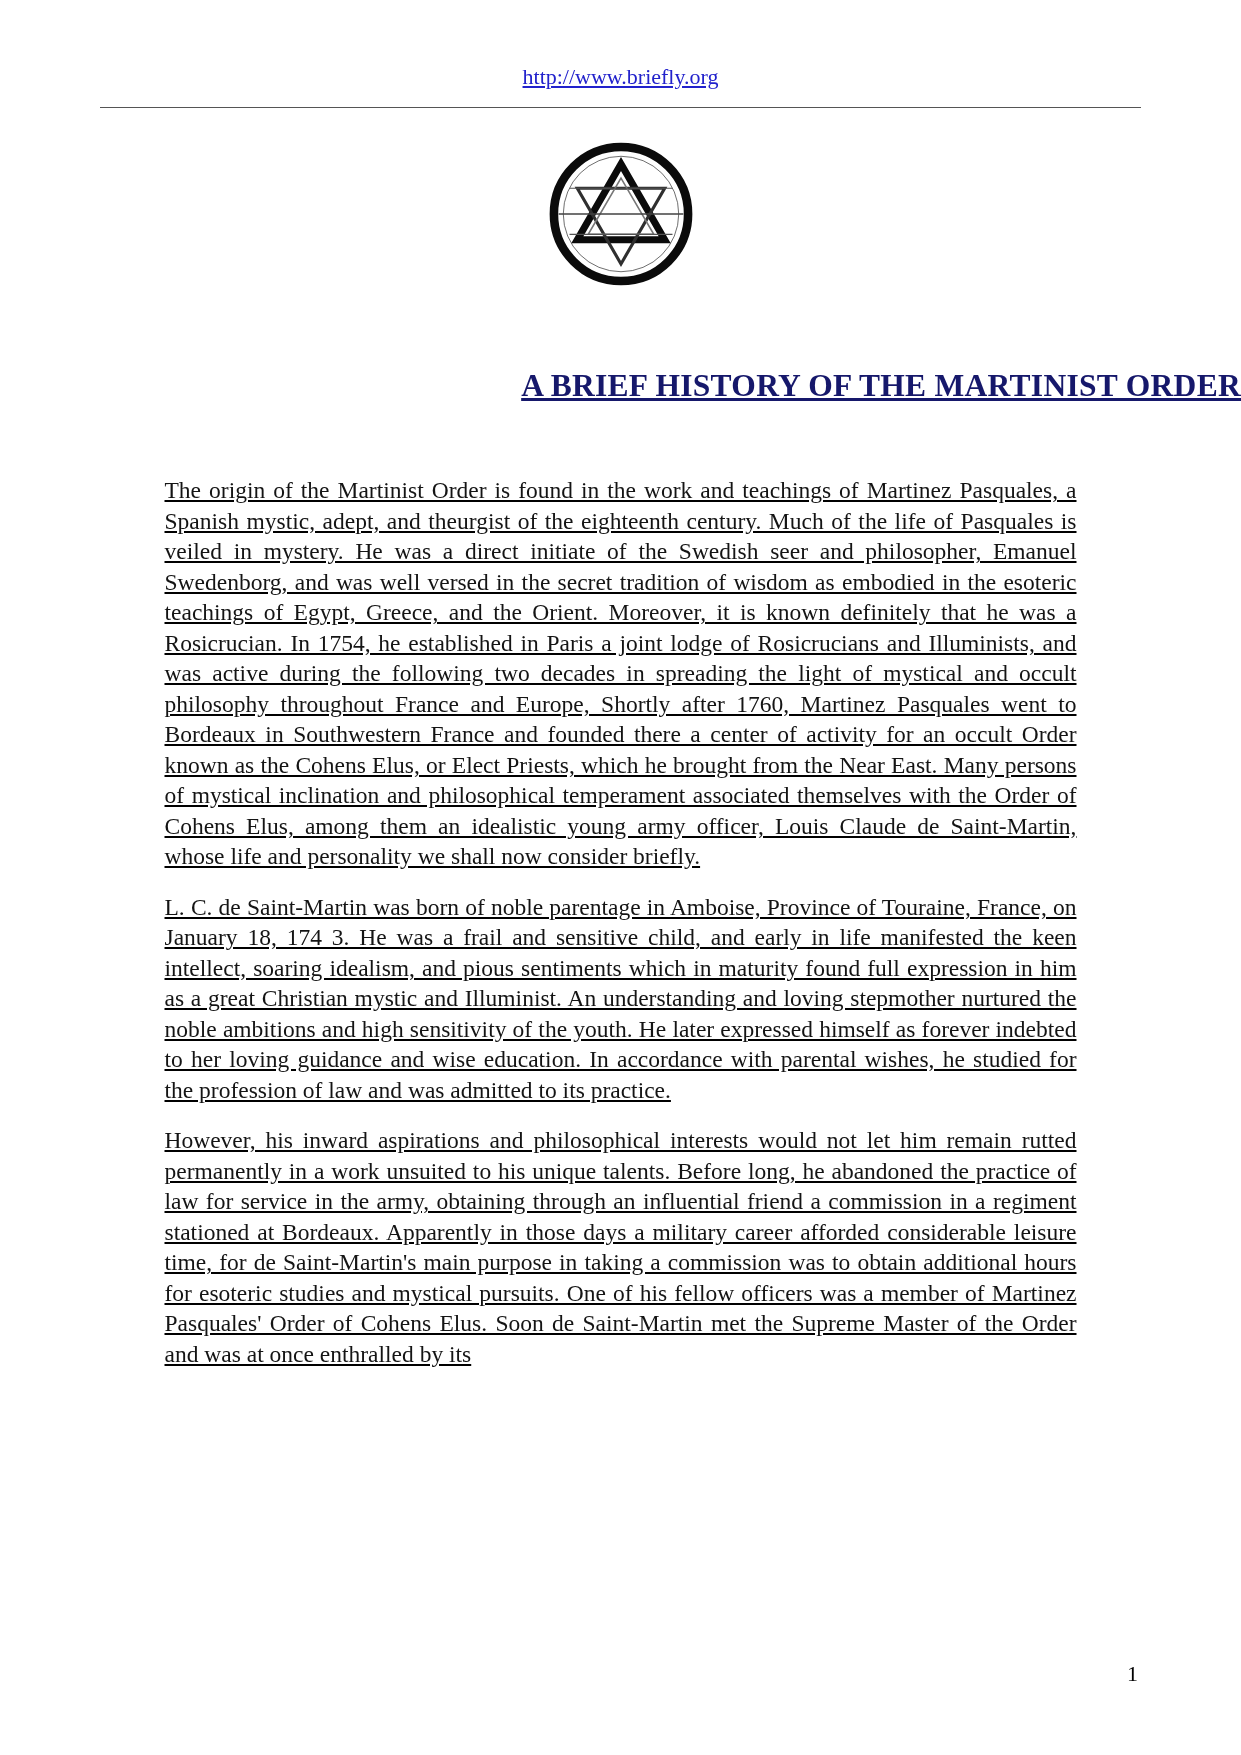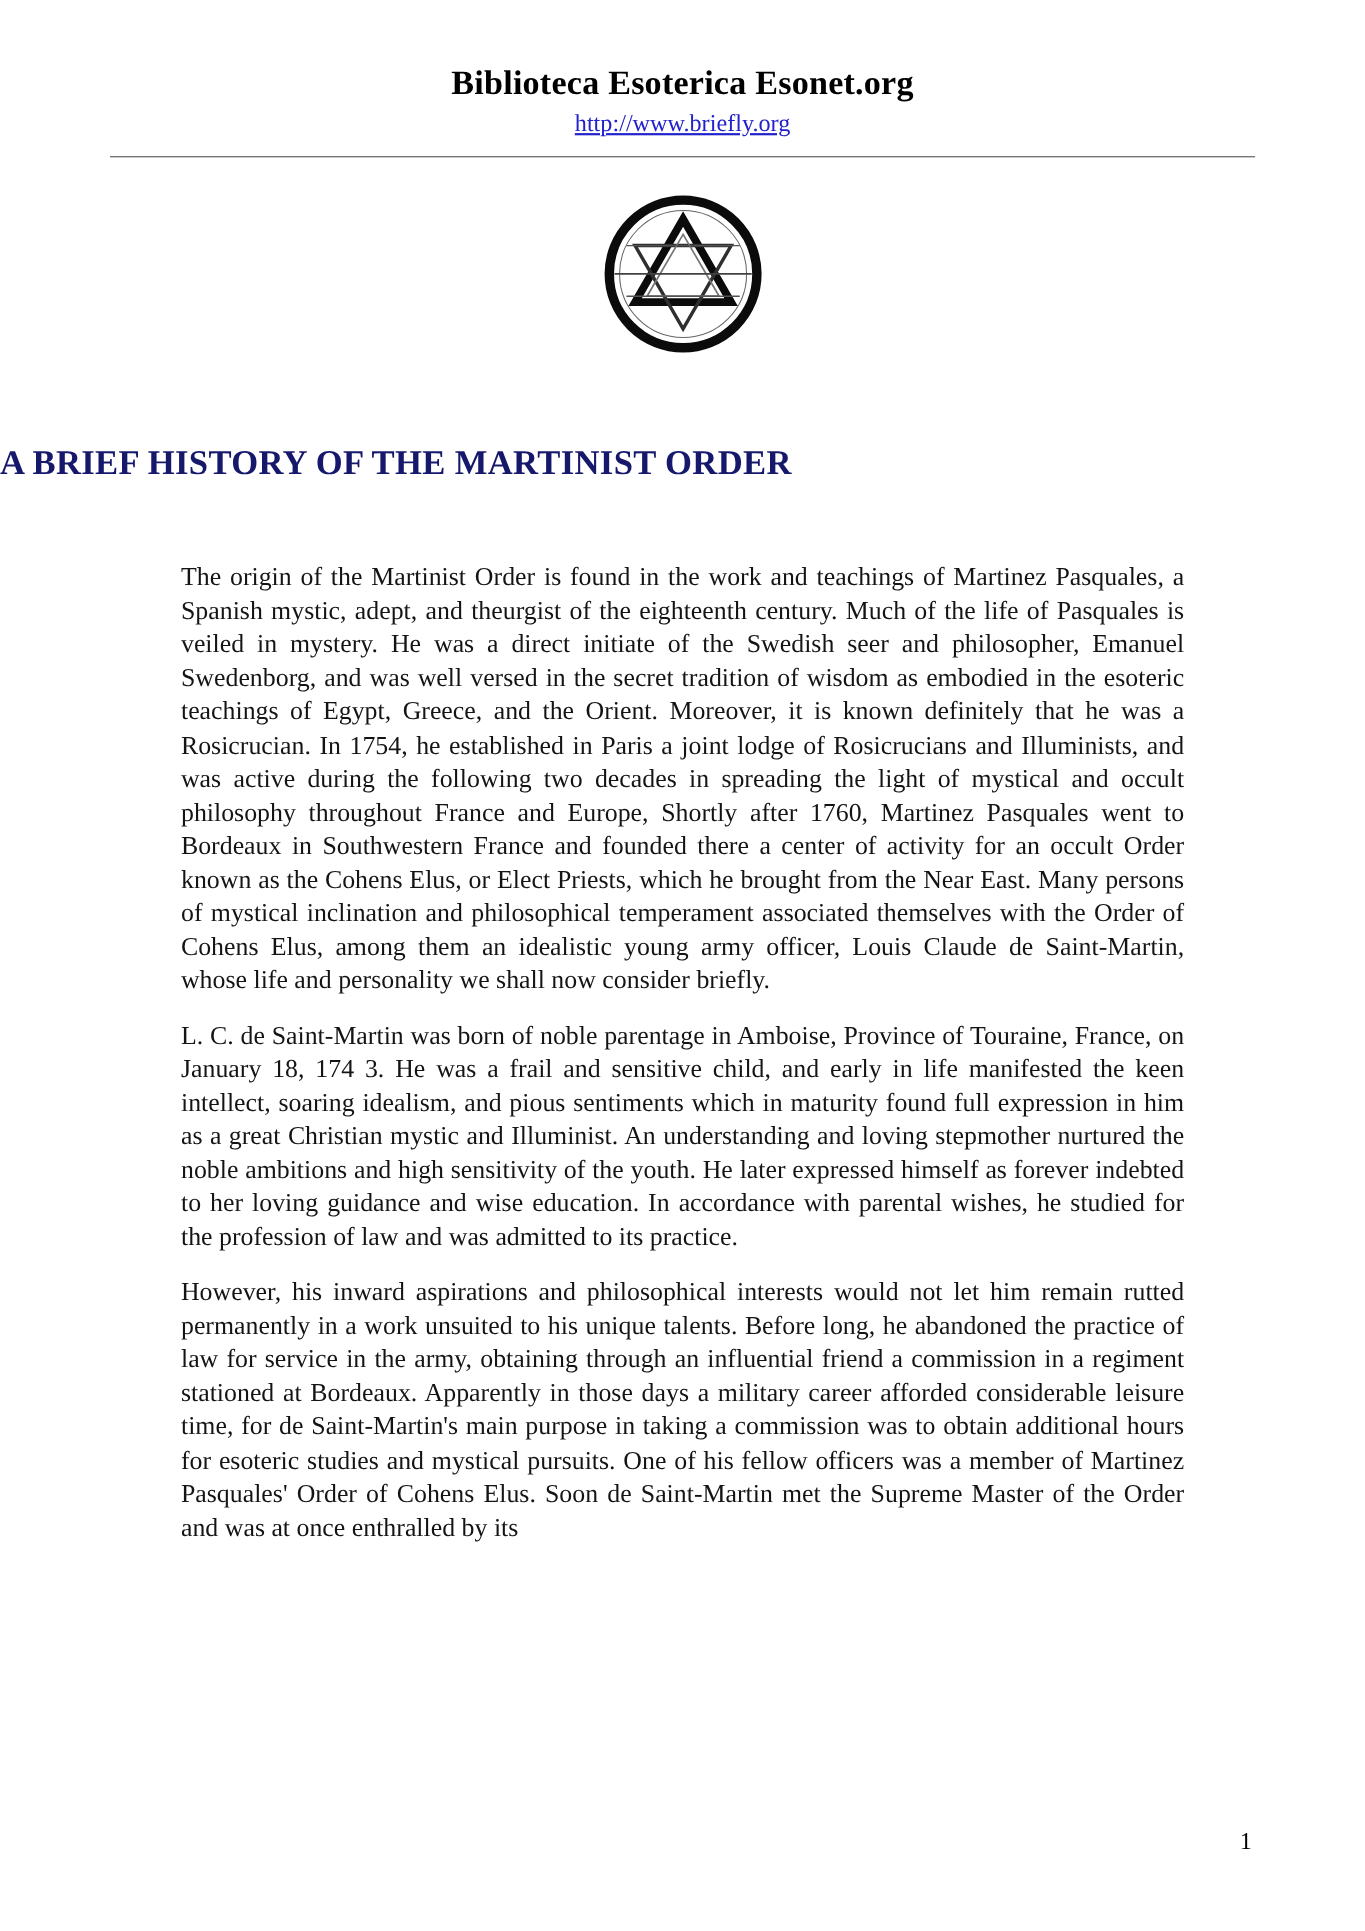--- a/index.html
+++ b/index.html
@@ -62,33 +62,35 @@
   .emblem {
     display: inline-block;
     width: 156px;
     height: 156px;
     filter: contrast(1.05);
   }
 
   
   .doc-title {
     margin-top: 72px;
-    text-align: left;
+    text-align: right;
     color: #16186b;
     font-weight: bold;
     font-size: 31.5px;
     letter-spacing: 0.3px;
     font-family: "Liberation Serif", "DejaVu Serif", serif;
+    text-decoration: underline;
   }
 
   
   .body-col {
     margin: 0 auto;
     width: 912px;
     padding-top: 50px;
+    text-decoration: underline;
   }
   .para {
     text-align: justify;
     text-justify: inter-word;
     font-size: 23.5px;
     line-height: 30.5px;
     margin: 0 0 20px 0;
     color: #141414;
     hyphens: none;
   }
@@ -102,21 +104,20 @@
     font-size: 22px;
     color: #000;
   }
 </style>
 </head>
 <body>
 
 <div class="page">
 
   <div class="doc-header">
-    <div class="site-title">Biblioteca Esoterica Esonet.org</div>
     <a class="site-link" href="#" title="http://www.esonet.org">http://www.briefly.org</a>
     <hr class="header-rule">
   </div>
 
   <div class="emblem-wrap">
     <svg class="emblem" viewBox="0 0 200 200">
 
       <circle cx="100" cy="100" r="86" fill="none" stroke="#111111" stroke-width="11"></circle>
 
       <circle cx="100" cy="100" r="74" fill="none" stroke="#666666" stroke-width="1.2"></circle>

